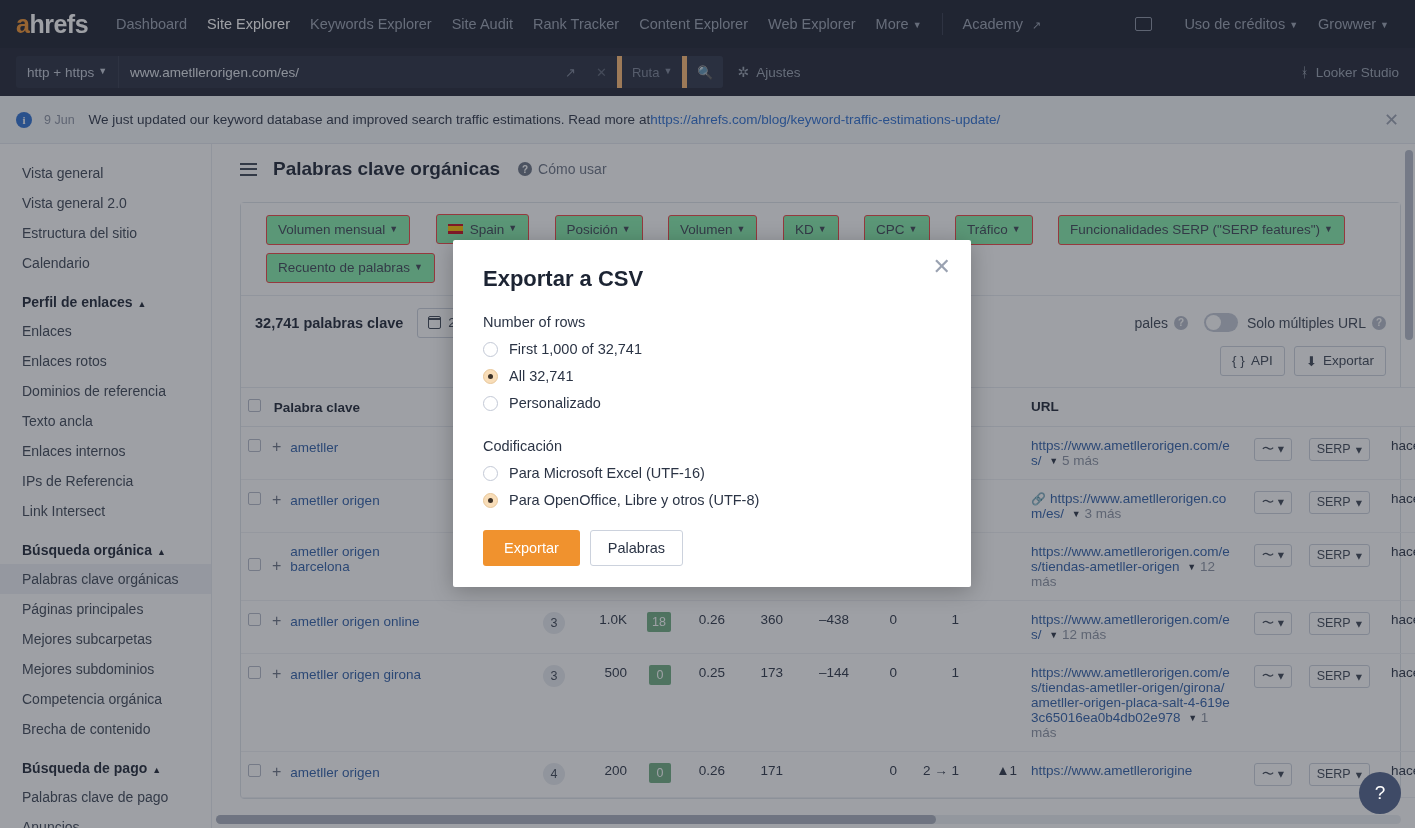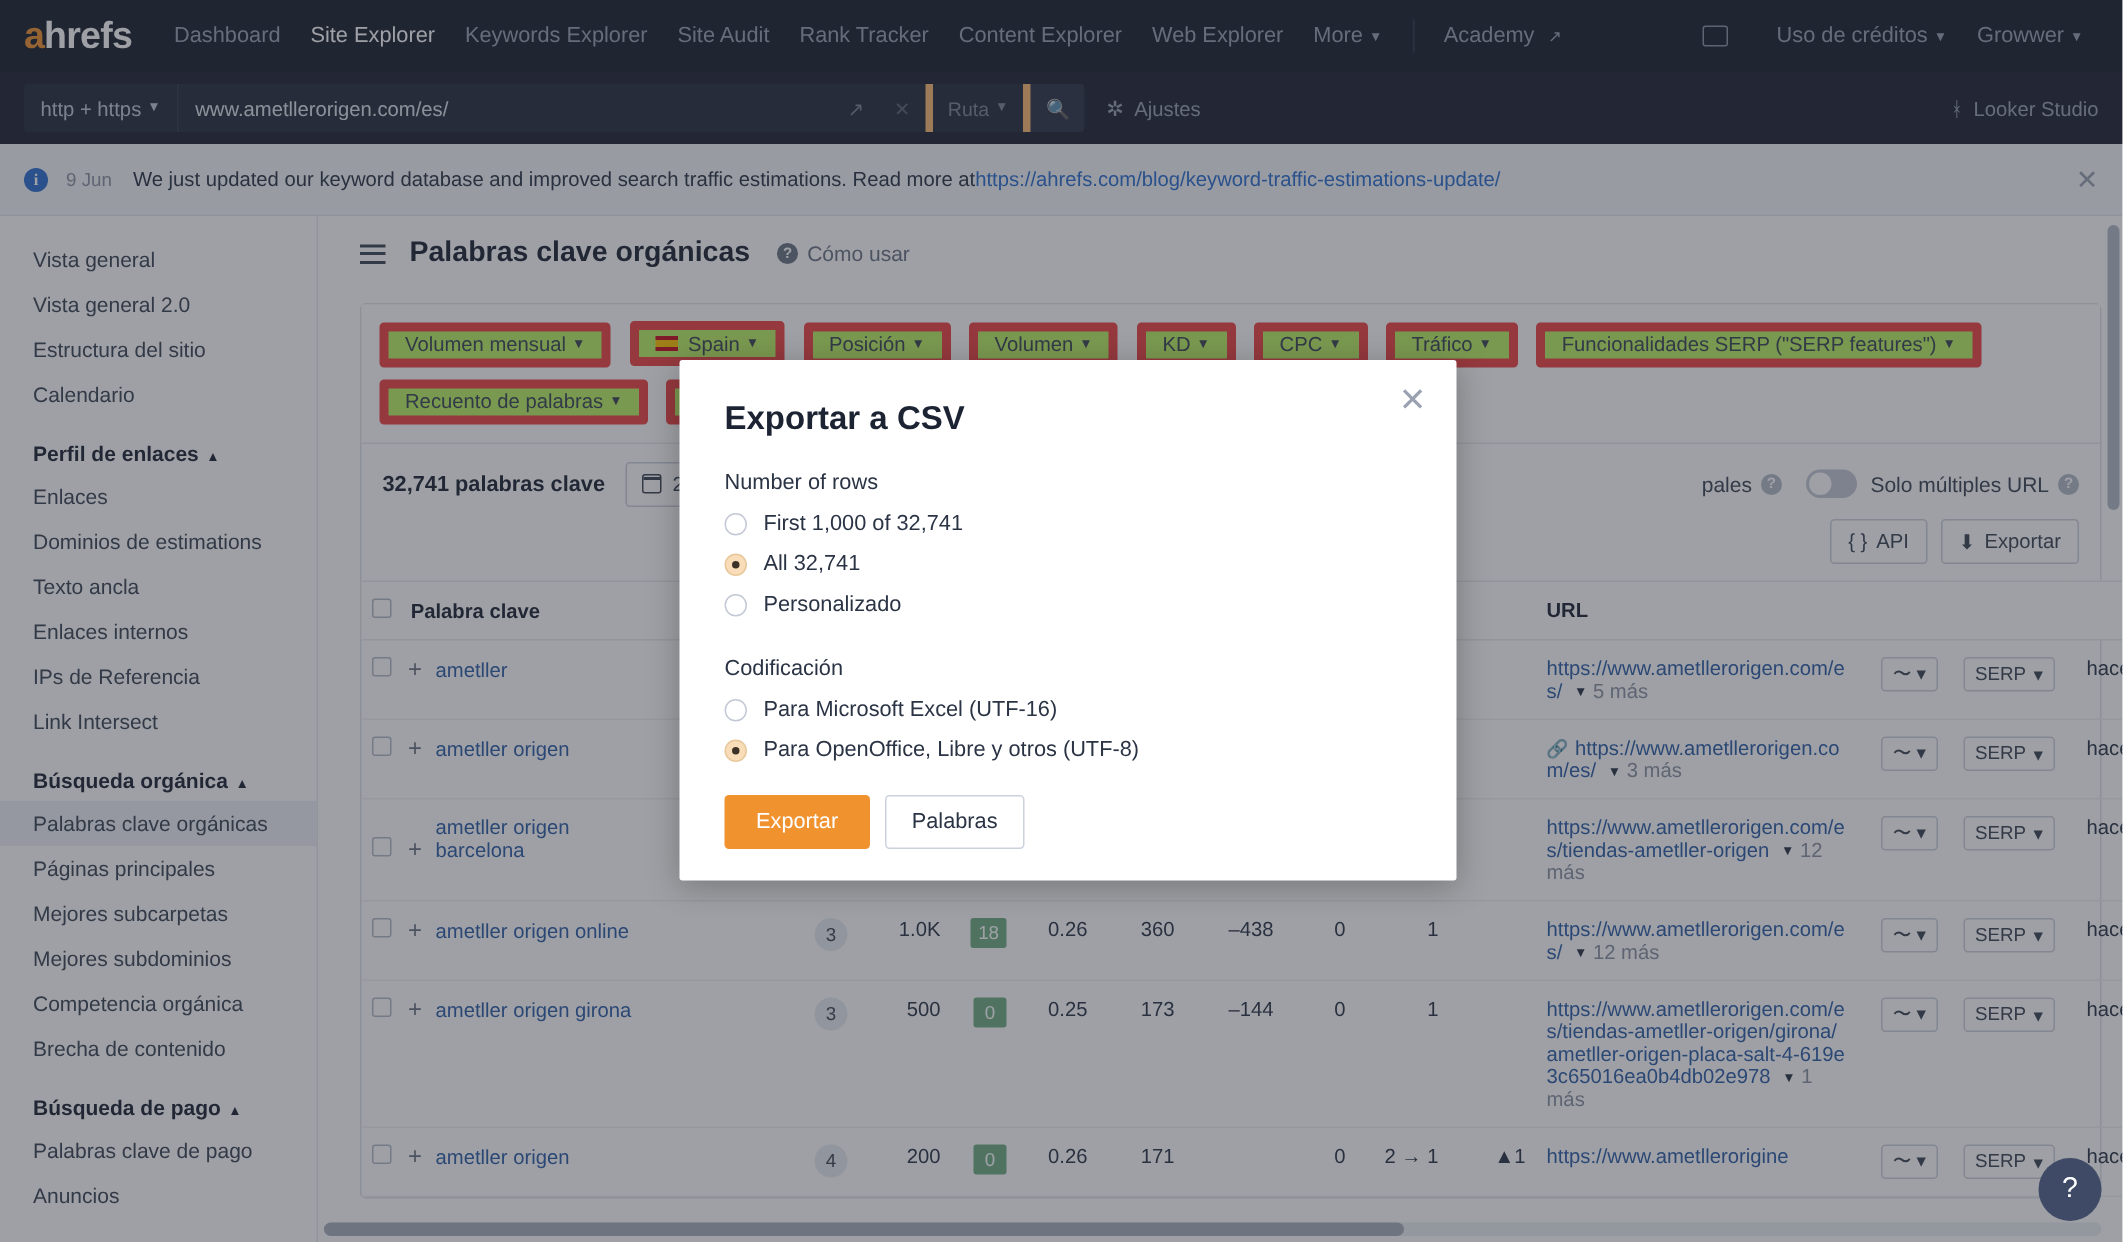--- a/index.html
+++ b/index.html
@@ -97,22 +97,22 @@
   .q-ic {
     width: 14px; height: 14px; border-radius: 50%; background: #6b7384; color: #fff;
     font-size: 10px; font-weight: bold; display: flex; align-items: center;
     justify-content: center; margin-right: 6px;
   }
 
   .panel { margin: 8px 14px 0 28px; border: 1px solid #dfe3ea; border-radius: 4px; background: #fff; }
   .filters { padding: 11px 12px 4px 12px; border-bottom: 1px solid #e8ebf0; background: #fff; }
   .chip {
     display: inline-flex; align-items: center; height: 30px; padding: 0 11px;
-    border: 6px solid #ef4444; border-radius: 3px; font-size: 13.5px; color: #3d4655;
-    margin: 0 8px 8px 0; background: #bef264; cursor: pointer; white-space: nowrap;
+    border: 1px solid #ef4444; border-radius: 3px; font-size: 13.5px; color: #3d4655;
+    margin: 0 8px 8px 13px; background: #86efac; cursor: pointer; white-space: nowrap;
   }
   .flag {
     width: 15px; height: 10px; margin-right: 7px; display: inline-block;
     background: linear-gradient(to bottom, #c60b1e 0 25%, #ffc400 25% 75%, #c60b1e 75% 100%);
   }
 
   .statsbar { display: flex; align-items: center; padding: 12px 14px 8px 14px; flex-wrap: wrap; }
   .kwcount { font-size: 14.5px; font-weight: bold; color: #1c2433; margin-right: 14px; }
   .dchip {
     display: inline-flex; align-items: center; height: 30px; padding: 0 10px;
@@ -305,21 +305,22 @@
   <div class="sidebar">
     <div class="s-item">Vista general</div>
     <div class="s-item">Vista general 2.0</div>
     <div class="s-item">Estructura del sitio</div>
     <div class="s-item">Calendario</div>
 
     <div class="s-head">
       <span>Perfil de enlaces</span><span class="tri">▲</span>
     </div>
     <div class="s-item">Enlaces</div>
-    <div class="s-item">Dominios de estimations</div>
+    <div class="s-item">Enlaces rotos</div>
+    <div class="s-item">Dominios de referencia</div>
     <div class="s-item">Texto ancla</div>
     <div class="s-item">Enlaces internos</div>
     <div class="s-item">IPs de Referencia</div>
     <div class="s-item">Link Intersect</div>
 
     <div class="s-head">
       <span>Búsqueda orgánica</span><span class="tri">▲</span>
     </div>
     <div class="s-item active">Palabras clave orgánicas</div>
     <div class="s-item">Páginas principales</div>

